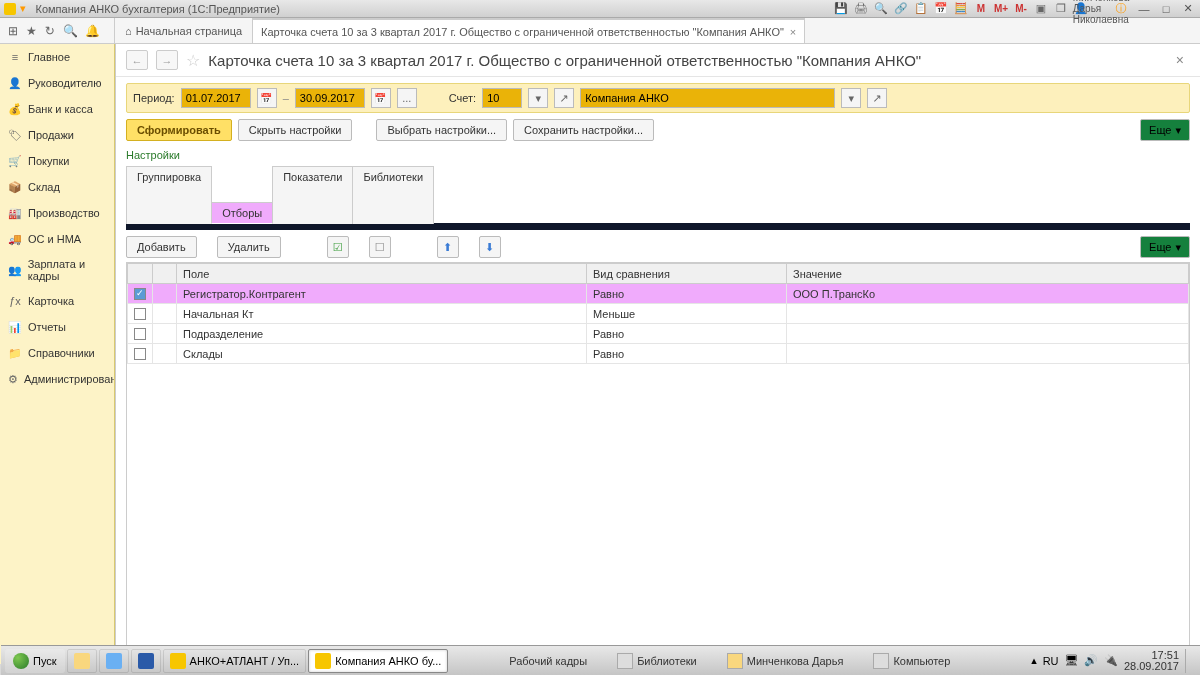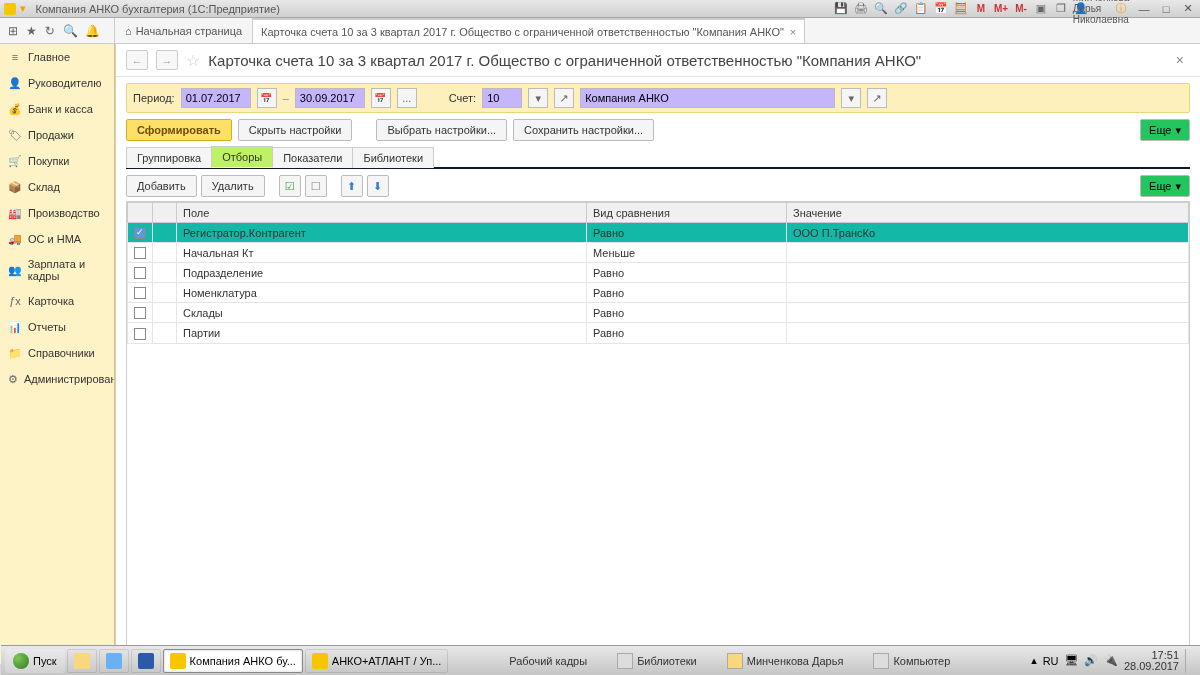--- a/index.html
+++ b/index.html
@@ -26,43 +26,43 @@
 .side-item{display:flex;align-items:center;gap:6px;padding:6px 8px;color:#333;cursor:pointer;}
 .side-item .sicon{width:14px;height:14px;display:inline-flex;align-items:center;justify-content:center;color:#666;font-size:11px;}
 .main{flex:1;background:#fff;display:flex;flex-direction:column;border-left:1px solid #ccc;}
 .doc-header{display:flex;align-items:center;padding:6px 10px;gap:8px;border-bottom:1px solid #e5e5e5;}
 .doc-header .nav-btn{width:22px;height:20px;border:1px solid #ccc;background:#f7f7f7;display:inline-flex;align-items:center;justify-content:center;color:#999;cursor:pointer;border-radius:2px;}
 .doc-header .star{color:#ccc;font-size:16px;cursor:pointer;}
 .doc-title{font-size:15px;color:#444;font-weight:normal;}
 .doc-close{margin-left:auto;color:#888;font-size:14px;cursor:pointer;padding:0 6px;}
 .param-row{background:#fdf0bc;border:1px solid #e8d67a;margin:6px 10px 4px 10px;padding:4px 6px;display:flex;align-items:center;gap:6px;border-radius:2px;}
 .param-row label{color:#333;}
-.input-field{background:#c4b5fd;border:1px solid #bbb;height:20px;padding:4px 4px;font-size:11px;}
+.input-field{background:#eab308;border:1px solid #bbb;height:20px;padding:4px 4px;font-size:11px;}
 .date-field{width:70px;}
 .cal-btn{width:20px;height:20px;border:1px solid #bbb;background:#f5f5f5;display:inline-flex;align-items:center;justify-content:center;color:#666;cursor:pointer;font-size:10px;}
 .small-btn{width:20px;height:20px;border:1px solid #bbb;background:#f5f5f5;display:inline-flex;align-items:center;justify-content:center;color:#666;cursor:pointer;}
 .acct-field{width:40px;}
 .org-field{width:255px;}
 .action-row{margin:2px 10px 4px 10px;display:flex;align-items:center;gap:6px;}
 .btn{border:1px solid #bbb;background:#f5f5f5;height:22px;padding:0 10px;cursor:pointer;border-radius:2px;color:#333;}
 .btn-primary{background:#ffe066;color:#6b4e00;font-weight:bold;border:1px solid #d4b020;}
-.more-btn{margin-left:auto;display:flex;align-items:center;gap:4px;border:1px solid #bbb;background:#22c55e;height:22px;padding:0 8px;cursor:pointer;border-radius:2px;}
+.more-btn{margin-left:auto;display:flex;align-items:center;gap:4px;border:1px solid #bbb;background:#15803d;height:22px;padding:0 8px;cursor:pointer;border-radius:2px;}
 .settings-label{color:#2a7a2a;margin:2px 10px;padding:2px 0;font-size:11px;}
-.subtabs{margin:0 10px;display:flex;border-bottom:2px solid #0f172a;align-items:center;}
+.subtabs{margin:0 10px;display:flex;border-bottom:7px solid #0f172a;}
 .subtab{padding:4px 10px;border:1px solid #ccc;border-bottom:none;background:#f5f5f5;margin-right:-1px;cursor:pointer;color:#333;position:relative;top:1px;}
-.subtab.active{background:#bef264;border-bottom:1px solid #fff;z-index:1;}
-.filter-toolbar{margin:6px 10px 4px 10px;display:flex;align-items:center;gap:4px;}
+.subtab.active{background:#f0abfc;border-bottom:1px solid #fff;z-index:1;margin-top:36px;}
+.filter-toolbar{margin:6px 10px 4px 10px;display:flex;align-items:center;gap:20px;}
 .icon-square{width:22px;height:22px;border:1px solid #bbb;background:#f5f5f5;display:inline-flex;align-items:center;justify-content:center;cursor:pointer;color:#4a8;border-radius:2px;}
 .table-wrap{margin:0 10px;border:1px solid #ccc;flex:1;overflow:auto;background:#fff;}
 table{width:100%;border-collapse:collapse;}
 th{background:#f0f0f0;border:1px solid #ccc;padding:3px 6px;text-align:left;font-weight:normal;color:#333;height:20px;}
 td{border:1px solid #e5e5e5;padding:3px 6px;color:#333;height:19px;}
 th.checkcol,td.checkcol{width:24px;text-align:center;}
 th.indentcol,td.indentcol{width:24px;}
-tr.selected td{background:#14b8a6;}
+tr.selected td{background:#f0abfc;}
 .checkbox{width:12px;height:12px;border:1px solid #888;background:#fff;display:inline-block;vertical-align:middle;position:relative;}
 .checkbox.checked{background:#5b9bd5;}
 .checkbox.checked::after{content:"✓";color:#fff;font-size:9px;position:absolute;left:1px;top:-1px;}
 .taskbar{position:absolute;bottom:0;left:1px;width:100%;height:30px;background:linear-gradient(#e8e8e8,#c5c5c5);border-top:1px solid #999;display:flex;align-items:center;padding:12px 4px;gap:2px;}
 .start-btn{display:flex;align-items:center;gap:4px;padding:2px 8px;cursor:pointer;background:rgba(255,255,255,0.2);border-radius:3px;height:24px;}
 .start-orb{width:16px;height:16px;border-radius:50%;background:radial-gradient(circle at 30% 30%,#7ec850,#2a7a2a);}
 .task-item{display:flex;align-items:center;gap:4px;padding:2px 6px;height:24px;border:1px solid rgba(0,0,0,0.1);border-radius:2px;cursor:pointer;min-width:26px;}
 .task-item.active{background:#fff;border:1px solid #888;box-shadow:inset 0 0 3px rgba(0,0,0,0.2);}
 .task-item .ticon{width:16px;height:16px;background:#f7c600;border-radius:2px;}
 .taskbar .tray{margin-left:auto;display:flex;align-items:center;gap:6px;padding-right:4px;}
@@ -215,20 +215,21 @@
       <button class="btn">Скрыть настройки</button>
       <span style="width:12px;"></span>
       <button class="btn">Выбрать настройки...</button>
       <button class="btn">Сохранить настройки...</button>
       <div class="more-btn">
           <span>Еще</span>
           <span>▾</span>
         </div>
     </div>
 
+    <div class="settings-label">Настройки</div>
 
     <div class="subtabs">
       <div class="subtab">Группировка</div>
       <div class="subtab active">Отборы</div>
       <div class="subtab">Показатели</div>
       <div class="subtab">Библиотеки</div>
     </div>
 
     <div class="filter-toolbar">
       <button class="btn">Добавить</button>
@@ -274,35 +275,21 @@
             <tr>
               <td class="checkcol"><span class="checkbox"></span></td>
               <td class="indentcol"></td>
               <td>Подразделение</td>
               <td>Равно</td>
               <td></td>
             </tr>
             <tr>
               <td class="checkcol"><span class="checkbox"></span></td>
               <td class="indentcol"></td>
-              <td>Номенклатура</td>
-              <td>Равно</td>
-              <td></td>
-            </tr>
-            <tr>
-              <td class="checkcol"><span class="checkbox"></span></td>
-              <td class="indentcol"></td>
               <td>Склады</td>
-              <td>Равно</td>
-              <td></td>
-            </tr>
-            <tr>
-              <td class="checkcol"><span class="checkbox"></span></td>
-              <td class="indentcol"></td>
-              <td>Партии</td>
               <td>Равно</td>
               <td></td>
             </tr>
           </tbody>
       </table>
     </div>
     <div class="gap"></div>
   </div>
 </div>
 
@@ -313,27 +300,27 @@
   </div>
   <div class="task-item">
       <span class="ticon" style="background:#f9d77e;"></span>
     </div>
   <div class="task-item">
       <span class="ticon" style="background:#6ab0f3;"></span>
     </div>
   <div class="task-item">
       <span class="ticon" style="background:#2a5aa8;"></span>
     </div>
+  <div class="task-item">
+      <span class="ticon"></span>
+      <span>АНКО+АТЛАНТ / Уп...</span>
+    </div>
   <div class="task-item active">
       <span class="ticon"></span>
       <span>Компания АНКО бу...</span>
-    </div>
-  <div class="task-item">
-      <span class="ticon"></span>
-      <span>АНКО+АТЛАНТ / Уп...</span>
     </div>
   <div class="desk-icons">
     <span class="desk-icon">
         <span>Рабочий кадры</span>
       </span>
     <span class="desk-icon">
         <span class="di"></span>
         <span>Библиотеки</span>
       </span>
     <span class="desk-icon">

